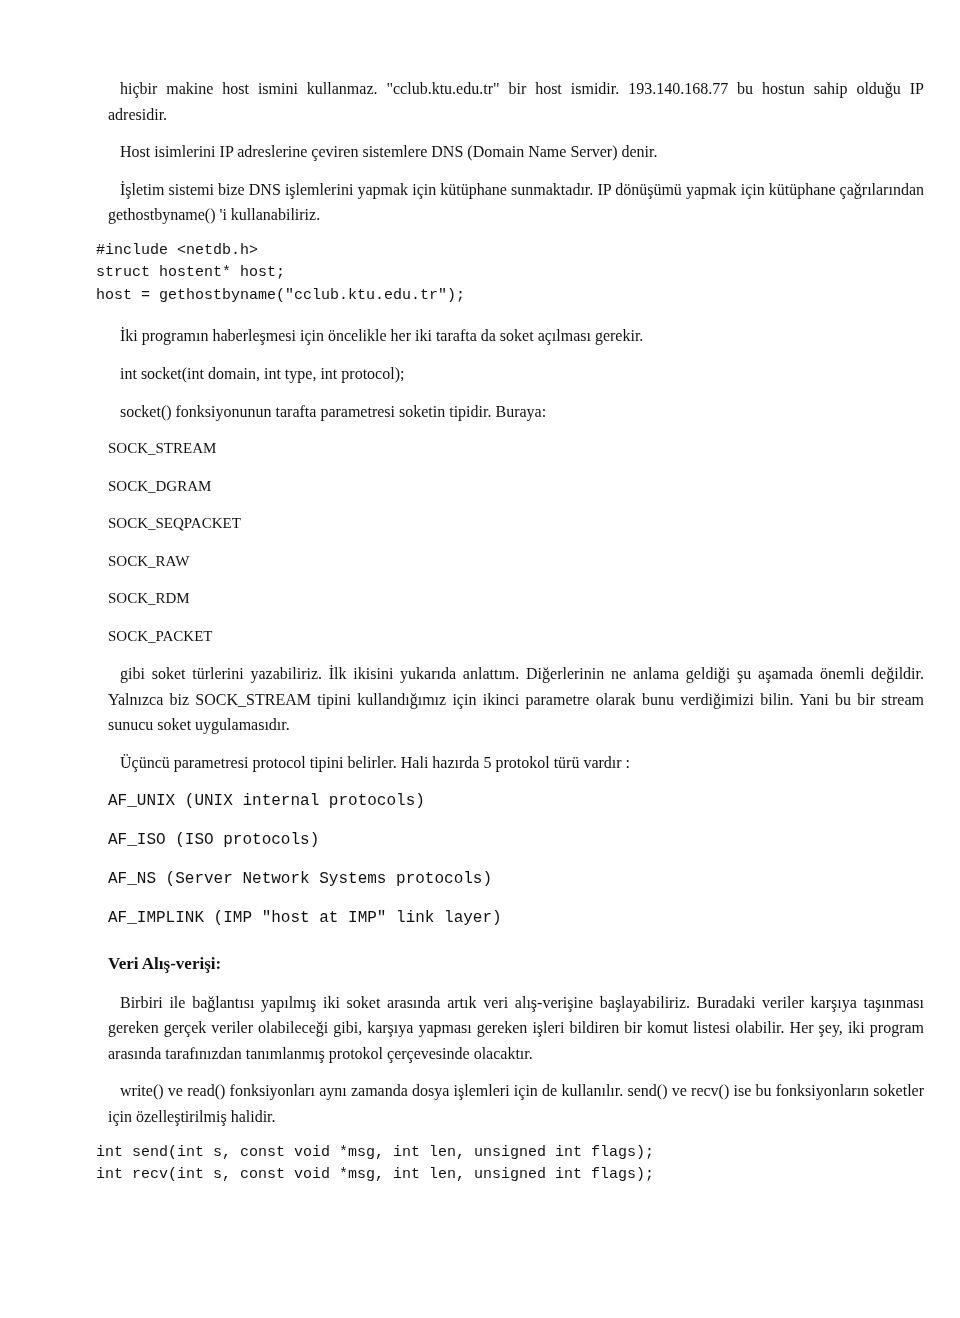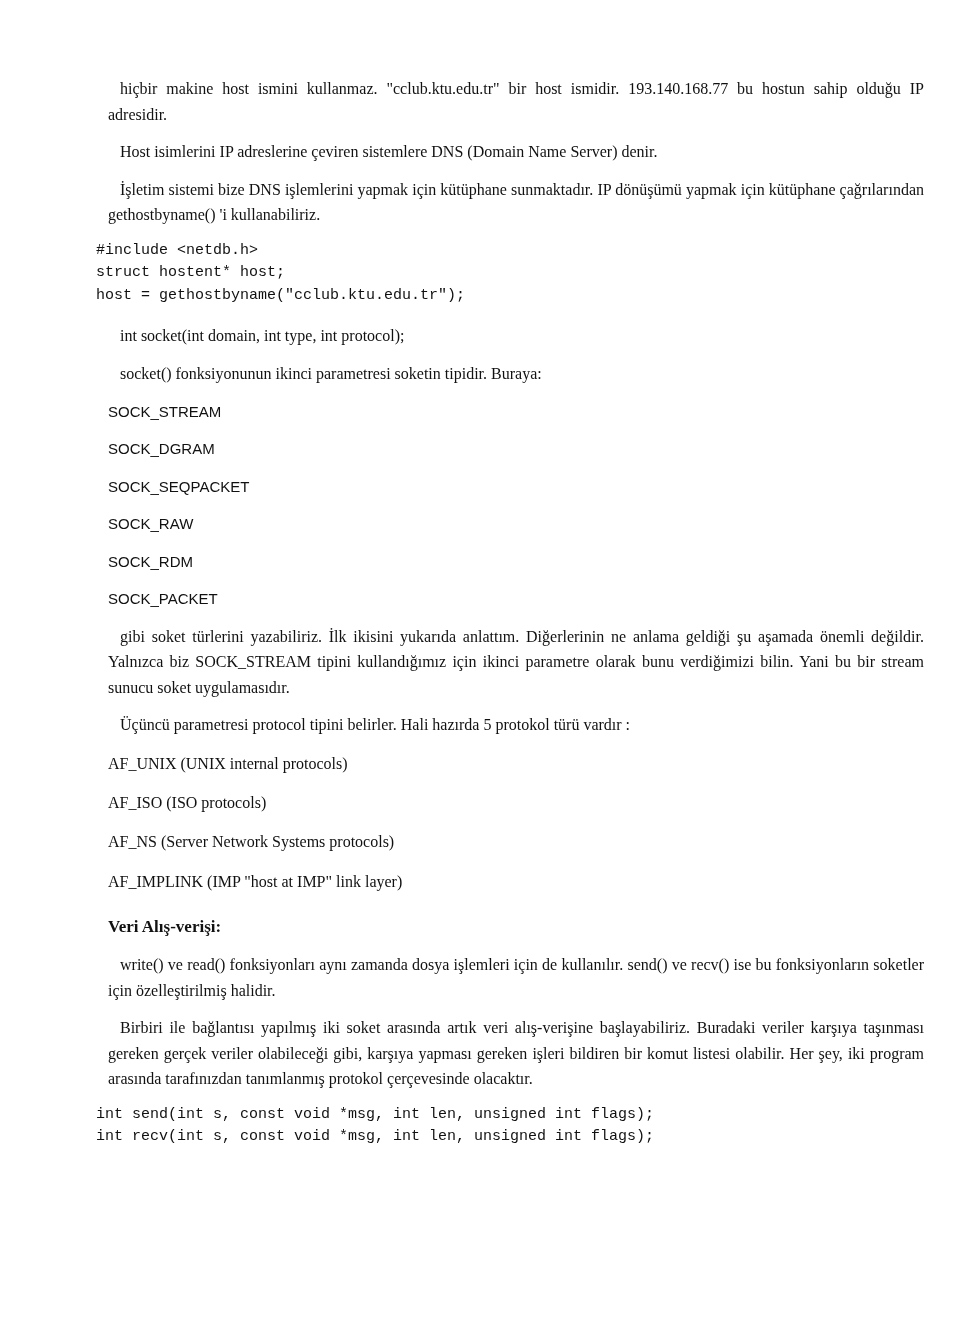--- a/index.html
+++ b/index.html
@@ -39,26 +39,27 @@
     }
     .inline-code {
       font-family: "Courier New", Courier, monospace;
       font-size: 15px;
     }
     .list-block {
       margin: 8px 0 12px 0;
     }
     .list-block .list-item {
       display: block;
-      font-family: Liberation Sans, sans-serif;
+      font-family: Liberation Serif, serif;
       font-size: 15px;
       line-height: 1.7;
     }
     .protocol-list {
       margin: 8px 0 12px 0;
+      font-family: Liberation Mono, monospace;
     }
     .protocol-list .proto-item {
       display: block;
       font-size: 16px;
       line-height: 1.7;
     }
   </style>
 </head>
 <body>
 
@@ -74,27 +75,30 @@
 
   <p>
     <span>İşletim sistemi bize DNS işlemlerini yapmak için kütüphane sunmaktadır. IP dönüşümü yapmak için kütüphane çağrılarından gethostbyname() 'i kullanabiliriz.</span>
   </p>
 
   <div class="code-block">#include &lt;netdb.h&gt;
 struct hostent* host;
 host = gethostbyname("cclub.ktu.edu.tr");</div>
 
 
+  <p>
+    <span>İki programın haberleşmesi için öncelikle her iki tarafta da soket açılması gerekir.</span>
+  </p>
 
   <p>
     <span>int socket(int domain, int type, int protocol);</span>
   </p>
 
   <p>
-    <span>socket() fonksiyonunun ikinci parametresi soketin tipidir. Buraya:</span>
+    <span>socket() fonksiyonunun tarafta parametresi soketin tipidir. Buraya:</span>
   </p>
 
   <div class="list-block">
     <span class="list-item">SOCK_STREAM</span>
     <span class="list-item">SOCK_DGRAM</span>
     <span class="list-item">SOCK_SEQPACKET</span>
     <span class="list-item">SOCK_RAW</span>
     <span class="list-item">SOCK_RDM</span>
     <span class="list-item">SOCK_PACKET</span>
   </div>
@@ -111,23 +115,23 @@
     <span class="proto-item">AF_UNIX (UNIX internal protocols)</span>
     <span class="proto-item">AF_ISO (ISO protocols)</span>
     <span class="proto-item">AF_NS (Server Network Systems protocols)</span>
     <span class="proto-item">AF_IMPLINK (IMP "host at IMP" link layer)</span>
   </div>
 
 
   <p class="section-heading">Veri Alış-verişi:</p>
 
   <p>
-    <span>write() ve read() fonksiyonları aynı zamanda dosya işlemleri için de kullanılır.  send() ve recv() ise bu fonksiyonların soketler için özelleştirilmiş halidir.</span>
+    <span>Birbiri ile bağlantısı yapılmış iki soket arasında artık veri alış-verişine başlayabiliriz. Buradaki veriler karşıya taşınması gereken gerçek veriler olabileceği gibi, karşıya yapması gereken işleri bildiren bir komut listesi olabilir. Her şey, iki program arasında tarafınızdan tanımlanmış protokol çerçevesinde olacaktır.</span>
   </p>
 
   <p>
-    <span>Birbiri ile bağlantısı yapılmış iki soket arasında artık veri alış-verişine başlayabiliriz. Buradaki veriler karşıya taşınması gereken gerçek veriler olabileceği gibi, karşıya yapması gereken işleri bildiren bir komut listesi olabilir. Her şey, iki program arasında tarafınızdan tanımlanmış protokol çerçevesinde olacaktır.</span>
+    <span>write() ve read() fonksiyonları aynı zamanda dosya işlemleri için de kullanılır.  send() ve recv() ise bu fonksiyonların soketler için özelleştirilmiş halidir.</span>
   </p>
 
   <div class="code-block">int send(int s, const void *msg, int len, unsigned int flags);
 int recv(int s, const void *msg, int len, unsigned int flags);</div>
 
 </div>
 
 </body></html>

